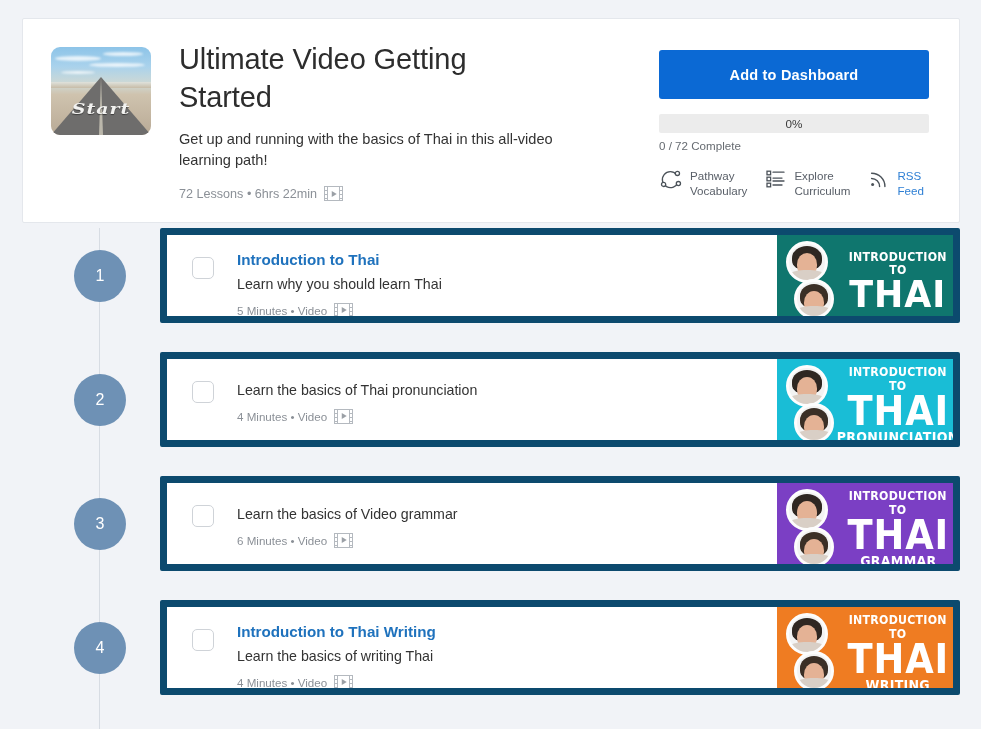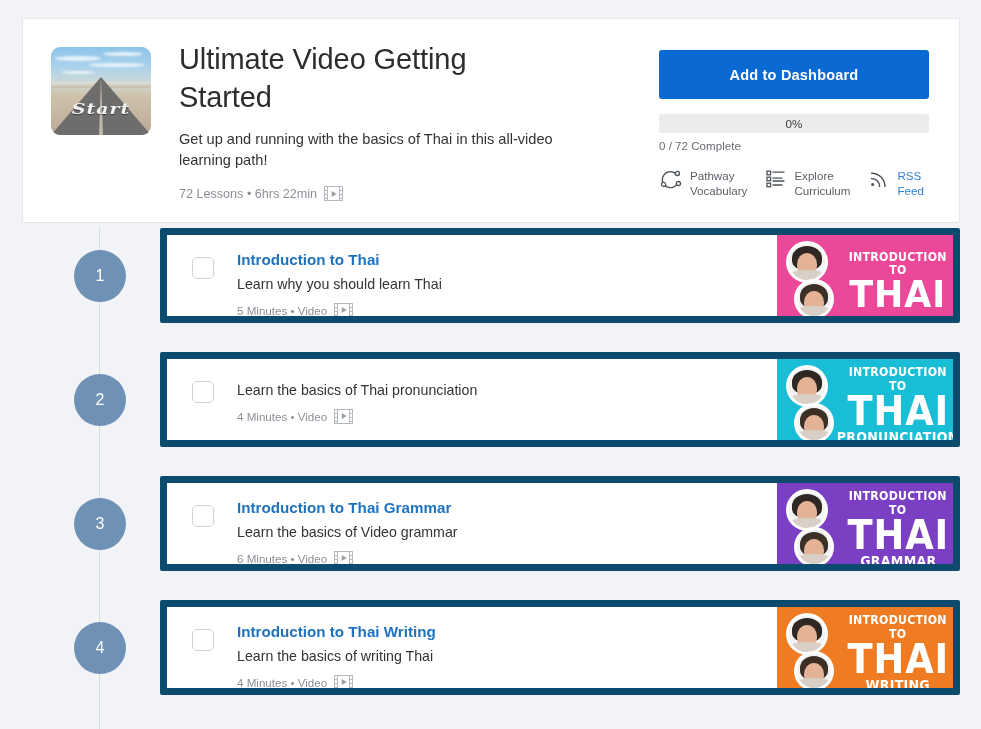--- a/index.html
+++ b/index.html
@@ -449,21 +449,21 @@
         <div class="lesson-check"></div>
         <div class="lesson-body"><a class="lesson-title">Introduction to Thai</a><div class="lesson-desc">Learn why you should learn Thai</div><div class="lesson-meta">
             <span>5 Minutes • Video</span>
             <span class="film-icon">
               <span class="fbody"></span>
               <span class="fstrip fl"></span>
               <span class="fstrip fr"></span>
               <span class="ftri"></span>
             </span>
           </div></div>
-        <div class="lesson-thumb" style="background: #ec4899; text-decoration: underline;">
+        <div class="lesson-thumb" style="background: #0f766e; text-decoration: underline;">
           <div class="lt-faces">
             <div class="lt-face f1">
               <span class="hair"></span>
               <span class="skin"></span>
               <span class="shirt"></span>
             </div>
             <div class="lt-face f2">
               <span class="hair"></span>
               <span class="skin"></span>
               <span class="shirt"></span>
@@ -508,21 +508,21 @@
             <span class="lt-l2">THAI</span>
             <span class="lt-l3">PRONUNCIATION</span>
           </div>
         </div>
       </div>
     </div>
     <div class="lesson-row">
       <div class="step-circle">3</div>
       <div class="lesson-card">
         <div class="lesson-check"></div>
-        <div class="lesson-body"><a class="lesson-title">Introduction to Thai Grammar</a><div class="lesson-desc">Learn the basics of Video grammar</div><div class="lesson-meta">
+        <div class="lesson-body"><div class="lesson-desc">Learn the basics of Video grammar</div><div class="lesson-meta">
             <span>6 Minutes • Video</span>
             <span class="film-icon">
               <span class="fbody"></span>
               <span class="fstrip fl"></span>
               <span class="fstrip fr"></span>
               <span class="ftri"></span>
             </span>
           </div></div>
         <div class="lesson-thumb" style="background: rgb(123, 63, 196);">
           <div class="lt-faces">

